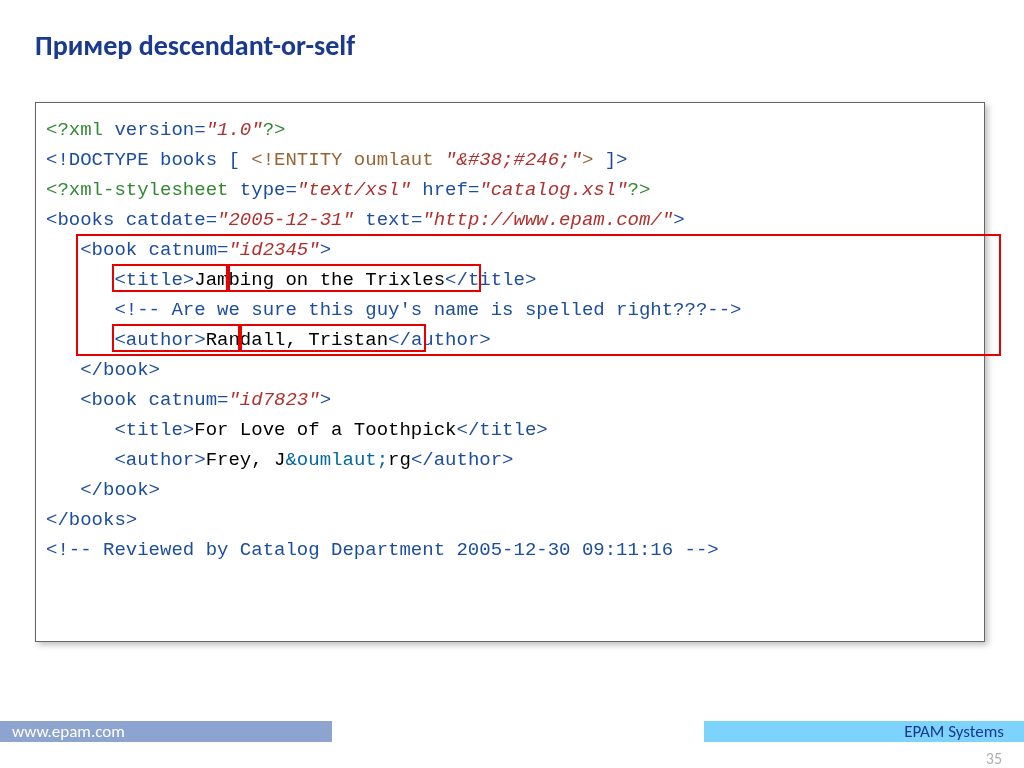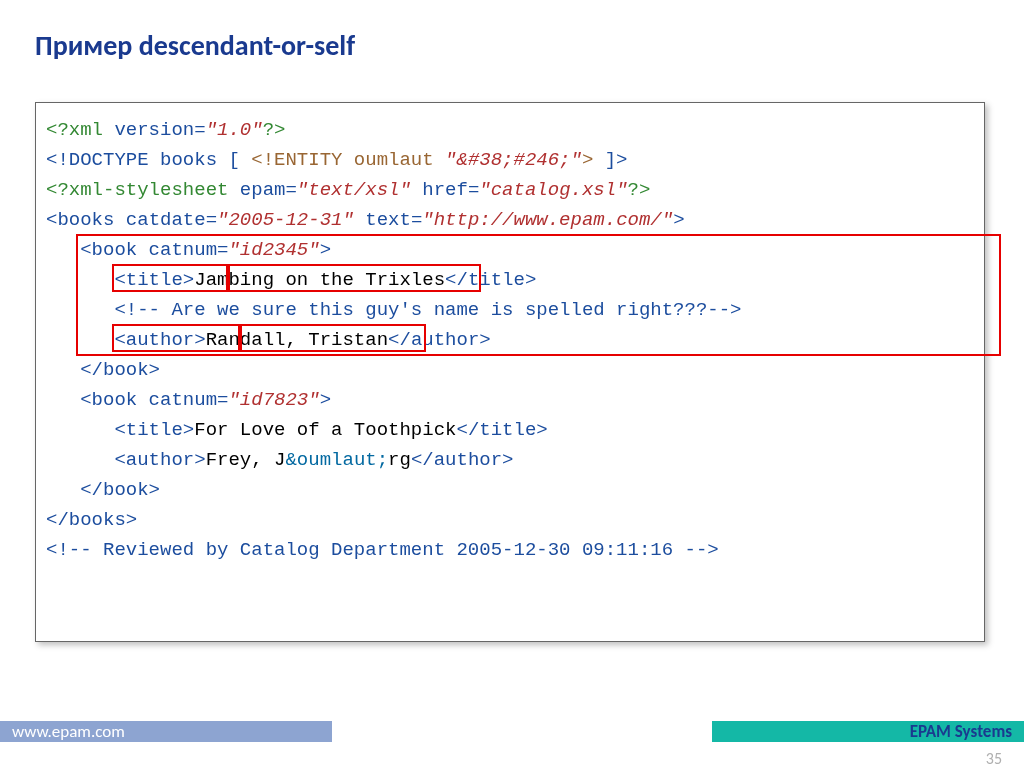--- a/index.html
+++ b/index.html
@@ -84,49 +84,49 @@
     display: flex;
     align-items: center;
     padding-left: 12px;
   }
   .footer .mid {
     flex: 1;
     background: #e6ebf5;
   }
   .footer .right {
     flex: 0 0 300px;
-    background: #14b8a6;
+    background: #7dd3fc;
     color: #1a3a8f;
-    font-weight: 700;
+    font-weight: 400;
     font-size: 17px;
     display: flex;
     align-items: center;
     justify-content: flex-end;
-    padding-right: 12px;
+    padding-right: 20px;
   }
   .pagenum {
     position: absolute;
     right: 22px;
     bottom: 0px;
     color: #b0b0b0;
     font-size: 16px;
     font-family: "Segoe UI", Calibri, Arial, sans-serif;
   }
 </style>
 </head>
 <body>
 
 <div class="slide">
 
   <div class="title">Пример descendant-or-self</div>
 
   <div class="code-box">
 <pre><span class="pitag">&lt;?xml</span><span class="pi"> version=</span><span class="pival">"1.0"</span><span class="pitag">?&gt;</span>
 <span class="tag">&lt;!DOCTYPE books [ </span><span class="brown">&lt;!ENTITY oumlaut </span><span class="val">"&amp;#38;#246;"</span><span class="brown">&gt;</span><span class="tag"> ]&gt;</span>
-<span class="pitag">&lt;?xml-stylesheet</span><span class="pi"> epam=</span><span class="pival">"text/xsl"</span><span class="pi"> href=</span><span class="pival">"catalog.xsl"</span><span class="pitag">?&gt;</span>
+<span class="pitag">&lt;?xml-stylesheet</span><span class="pi"> type=</span><span class="pival">"text/xsl"</span><span class="pi"> href=</span><span class="pival">"catalog.xsl"</span><span class="pitag">?&gt;</span>
 <span class="tag">&lt;books</span><span class="attr"> catdate=</span><span class="val">"2005-12-31"</span><span class="attr"> text=</span><span class="val">"http://www.epam.com/"</span><span class="tag">&gt;</span>
 <span class="tag">   &lt;book</span><span class="attr"> catnum=</span><span class="val">"id2345"</span><span class="tag">&gt;</span>
 <span class="tag">      &lt;title&gt;</span><span class="txt">Jambing on the Trixles</span><span class="tag">&lt;/title&gt;</span>
 <span class="cmt">      &lt;!-- Are we sure this guy's name is spelled right???--&gt;</span>
 <span class="tag">      &lt;author&gt;</span><span class="txt">Randall, Tristan</span><span class="tag">&lt;/author&gt;</span>
 <span class="tag">   &lt;/book&gt;</span>
 <span class="tag">   &lt;book</span><span class="attr"> catnum=</span><span class="val">"id7823"</span><span class="tag">&gt;</span>
 <span class="tag">      &lt;title&gt;</span><span class="txt">For Love of a Toothpick</span><span class="tag">&lt;/title&gt;</span>
 <span class="tag">      &lt;author&gt;</span><span class="txt">Frey, J</span><span class="ent">&amp;oumlaut;</span><span class="txt">rg</span><span class="tag">&lt;/author&gt;</span>
 <span class="tag">   &lt;/book&gt;</span>

